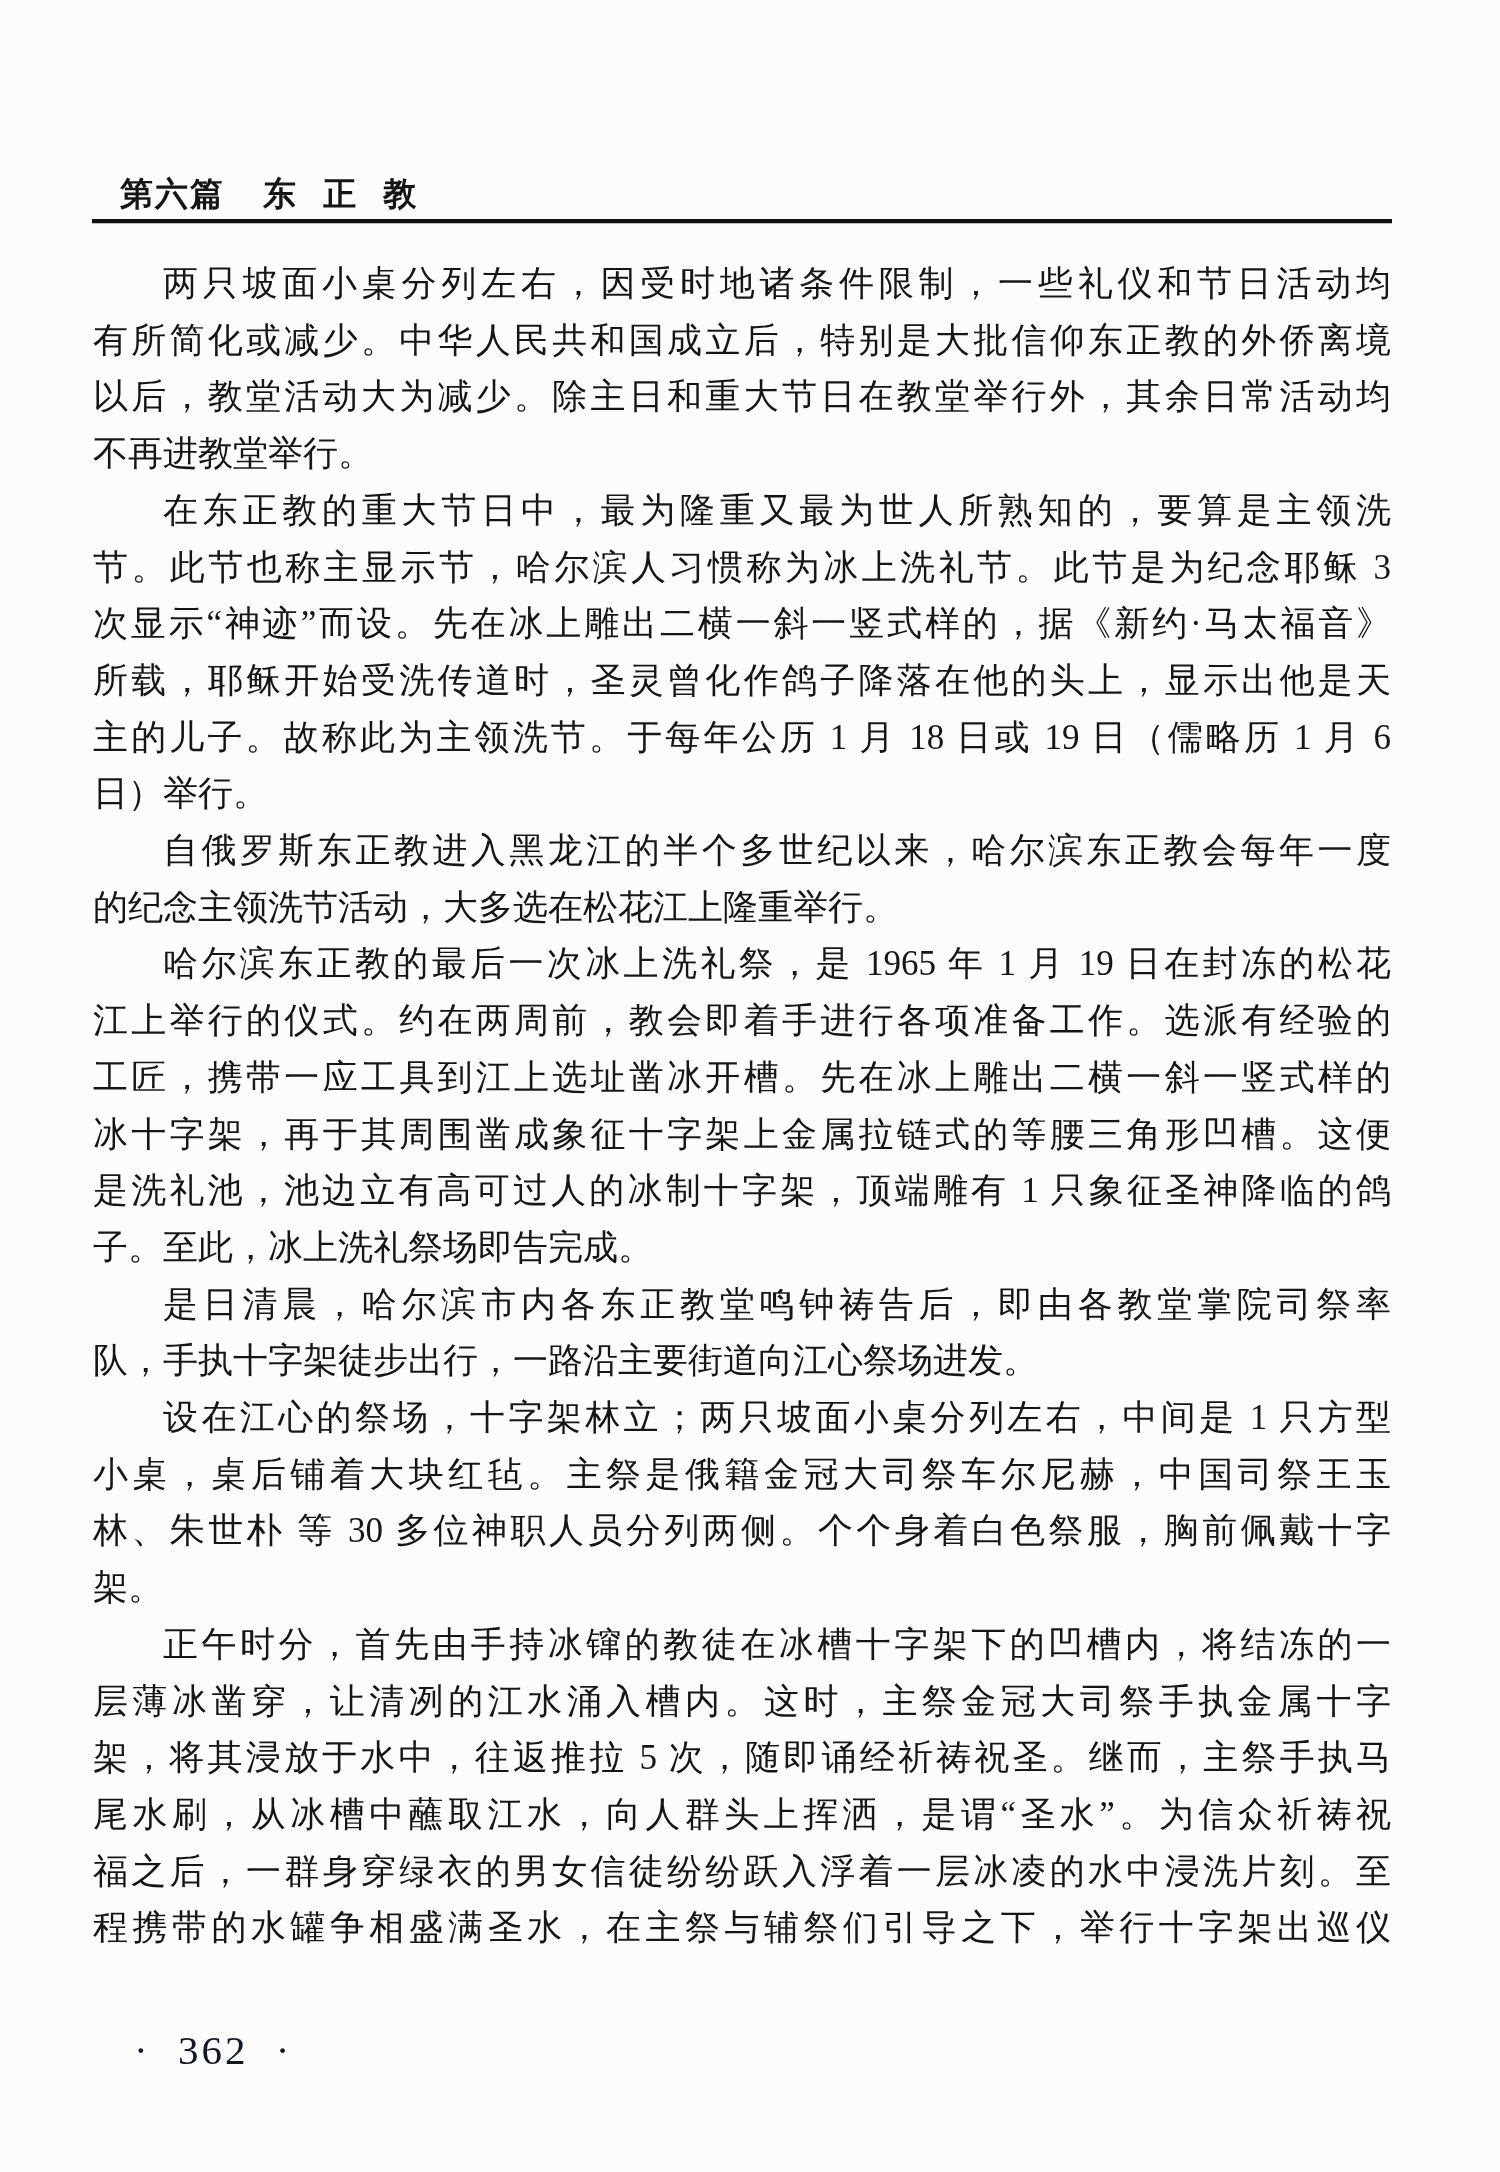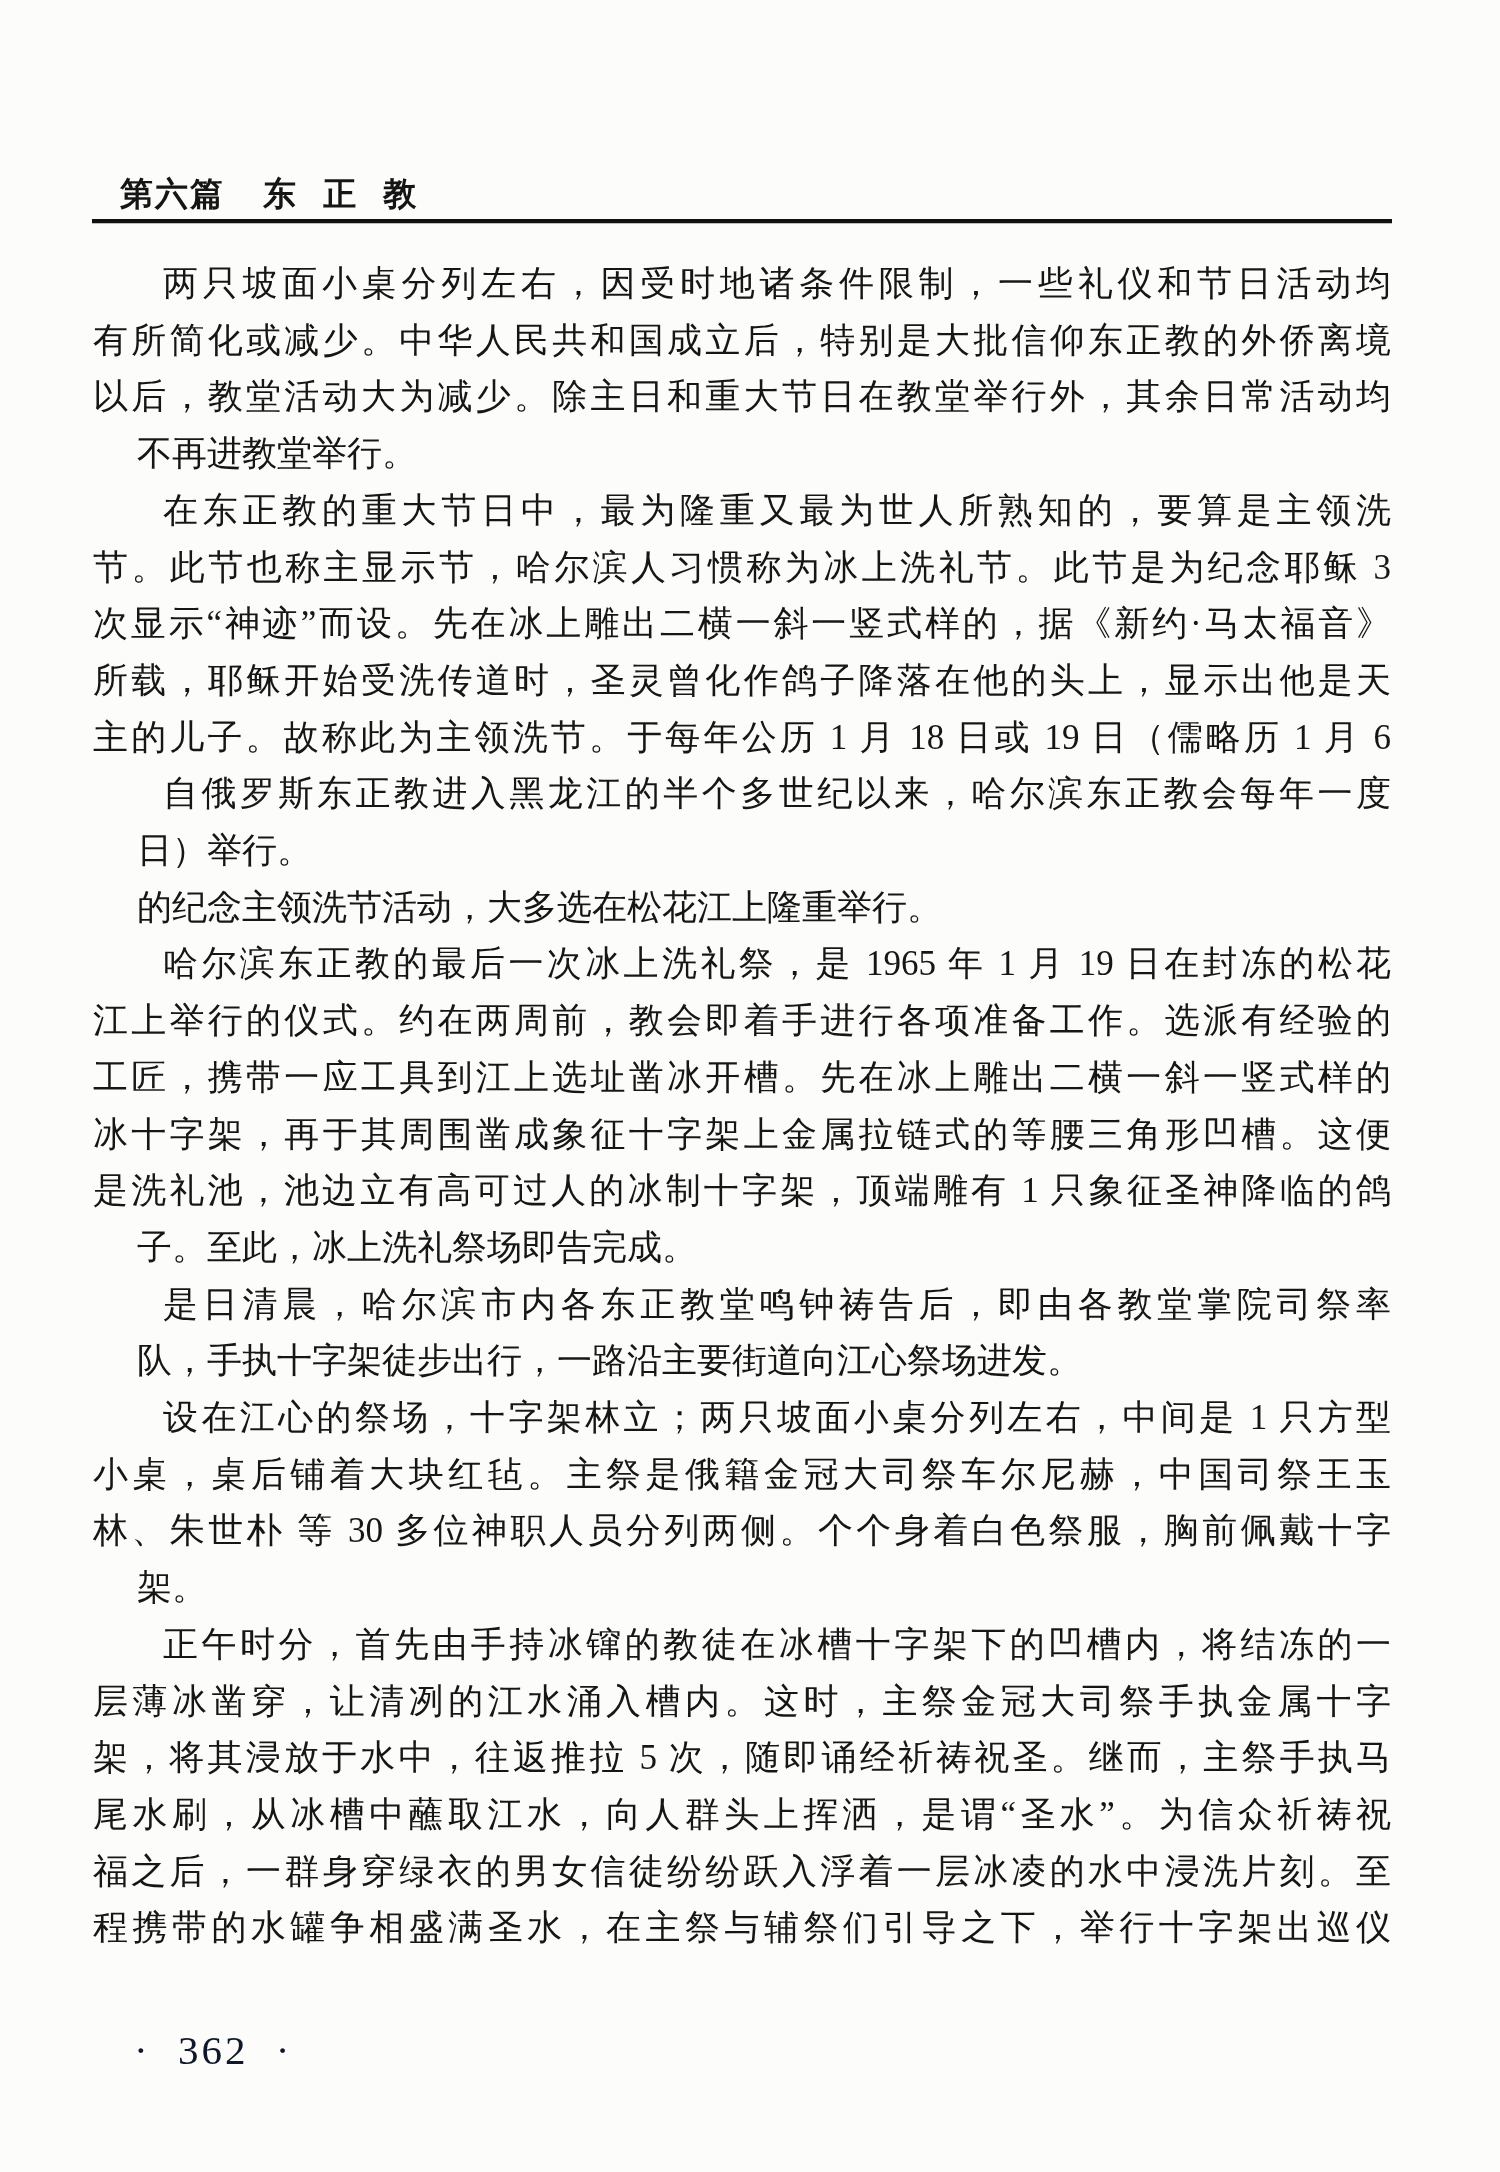--- a/index.html
+++ b/index.html
@@ -47,21 +47,21 @@
     line-height: 56.7px;
     color: #161616;
   }
   .line {
     text-align: justify;
     text-align-last: justify;
     white-space: normal;
     word-break: keep-all;
   }
   .line.first { text-indent: 2em; }
-  .line.para-end { text-align-last: left; margin-left: 44px; }
+  .line.para-end { text-align-last: left; }
   .page-number {
     position: absolute;
     left: 134px;
     top: 2026px;
     font-size: 41px;
     word-spacing: 14px;
     letter-spacing: 3px;
     color: #0f172a;
     white-space: nowrap;
   }
@@ -80,22 +80,22 @@
   <div class="body-text">
       <div class="line first">两只坡面小桌分列左右，因受时地诸条件限制，一些礼仪和节日活动均</div>
       <div class="line">有所简化或减少。中华人民共和国成立后，特别是大批信仰东正教的外侨离境</div>
       <div class="line">以后，教堂活动大为减少。除主日和重大节日在教堂举行外，其余日常活动均</div>
       <div class="line para-end">不再进教堂举行。</div>
       <div class="line first">在东正教的重大节日中，最为隆重又最为世人所熟知的，要算是主领洗</div>
       <div class="line">节。此节也称主显示节，哈尔滨人习惯称为冰上洗礼节。此节是为纪念耶稣 3</div>
       <div class="line">次显示“神迹”而设。先在冰上雕出二横一斜一竖式样的，据《新约·马太福音》</div>
       <div class="line">所载，耶稣开始受洗传道时，圣灵曾化作鸽子降落在他的头上，显示出他是天</div>
       <div class="line">主的儿子。故称此为主领洗节。于每年公历 1 月 18 日或 19 日（儒略历 1 月 6</div>
+      <div class="line para-end">日）举行。</div>
       <div class="line first">自俄罗斯东正教进入黑龙江的半个多世纪以来，哈尔滨东正教会每年一度</div>
-      <div class="line para-end">日）举行。</div>
       <div class="line para-end">的纪念主领洗节活动，大多选在松花江上隆重举行。</div>
       <div class="line first">哈尔滨东正教的最后一次冰上洗礼祭，是 1965 年 1 月 19 日在封冻的松花</div>
       <div class="line">江上举行的仪式。约在两周前，教会即着手进行各项准备工作。选派有经验的</div>
       <div class="line">工匠，携带一应工具到江上选址凿冰开槽。先在冰上雕出二横一斜一竖式样的</div>
       <div class="line">冰十字架，再于其周围凿成象征十字架上金属拉链式的等腰三角形凹槽。这便</div>
       <div class="line">是洗礼池，池边立有高可过人的冰制十字架，顶端雕有 1 只象征圣神降临的鸽</div>
       <div class="line para-end">子。至此，冰上洗礼祭场即告完成。</div>
       <div class="line first">是日清晨，哈尔滨市内各东正教堂鸣钟祷告后，即由各教堂掌院司祭率</div>
       <div class="line para-end">队，手执十字架徒步出行，一路沿主要街道向江心祭场进发。</div>
       <div class="line first">设在江心的祭场，十字架林立；两只坡面小桌分列左右，中间是 1 只方型</div>

